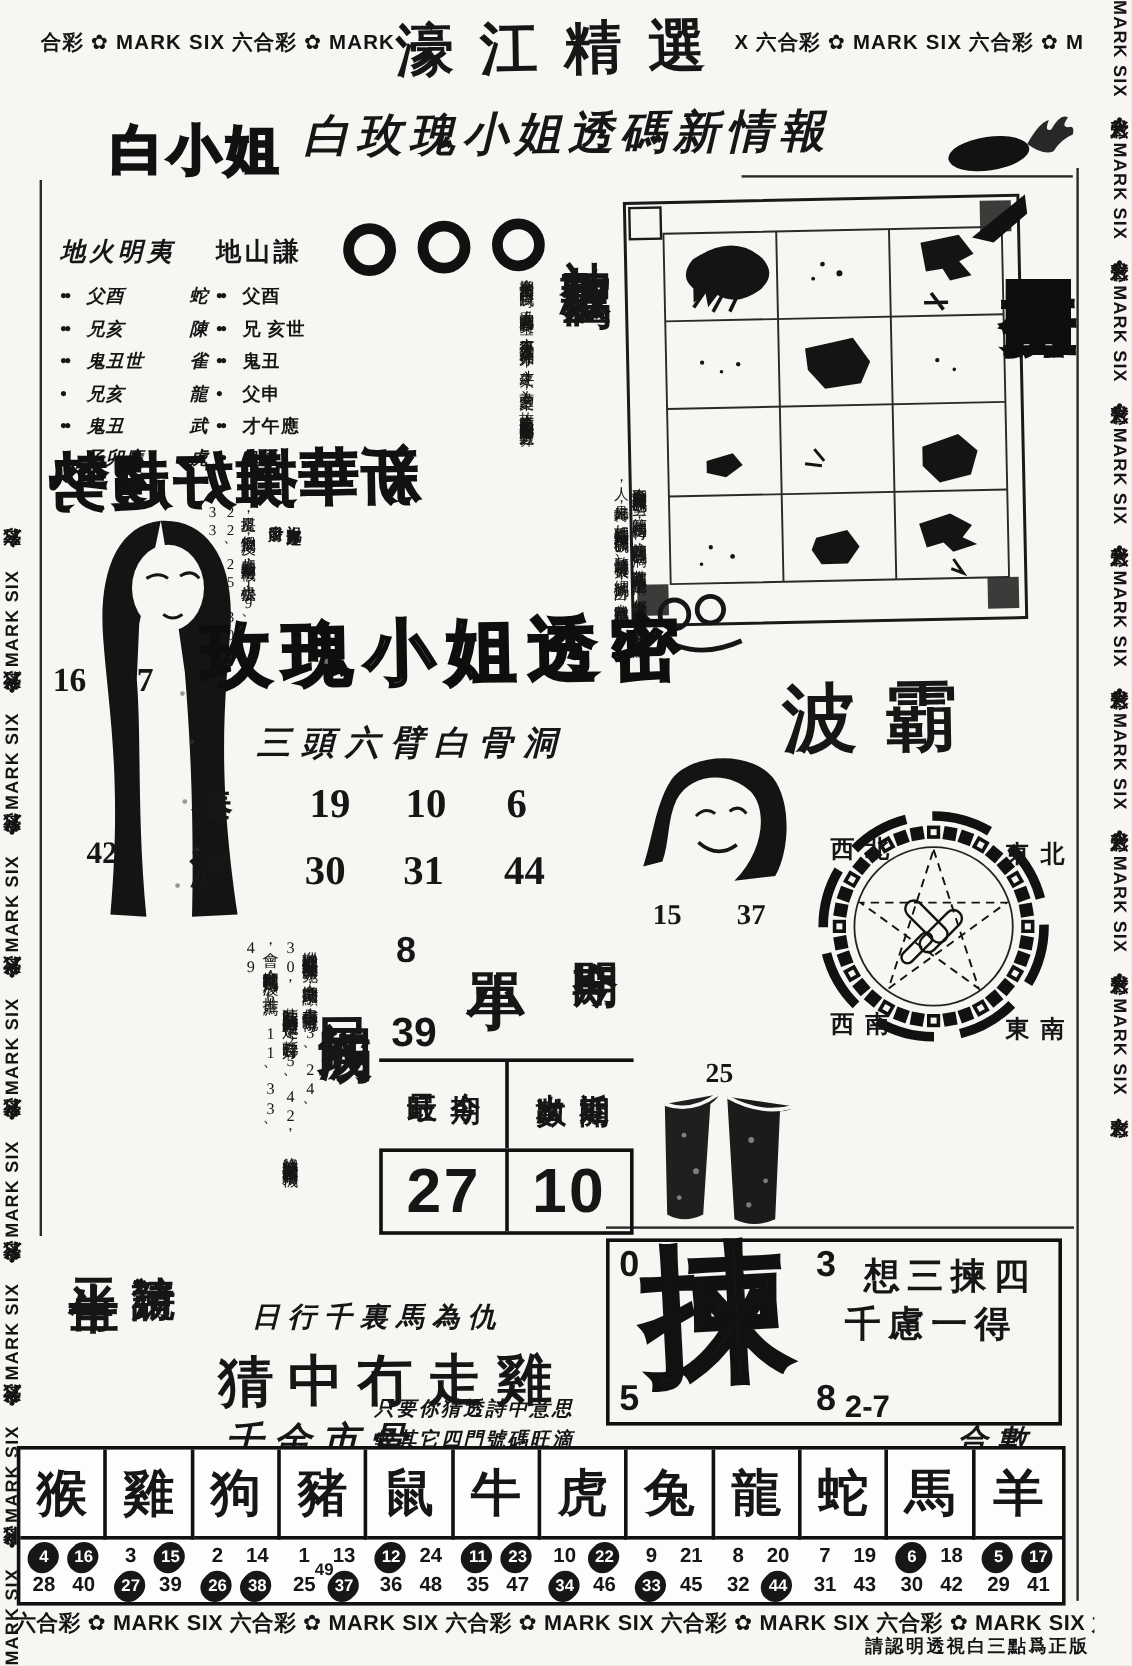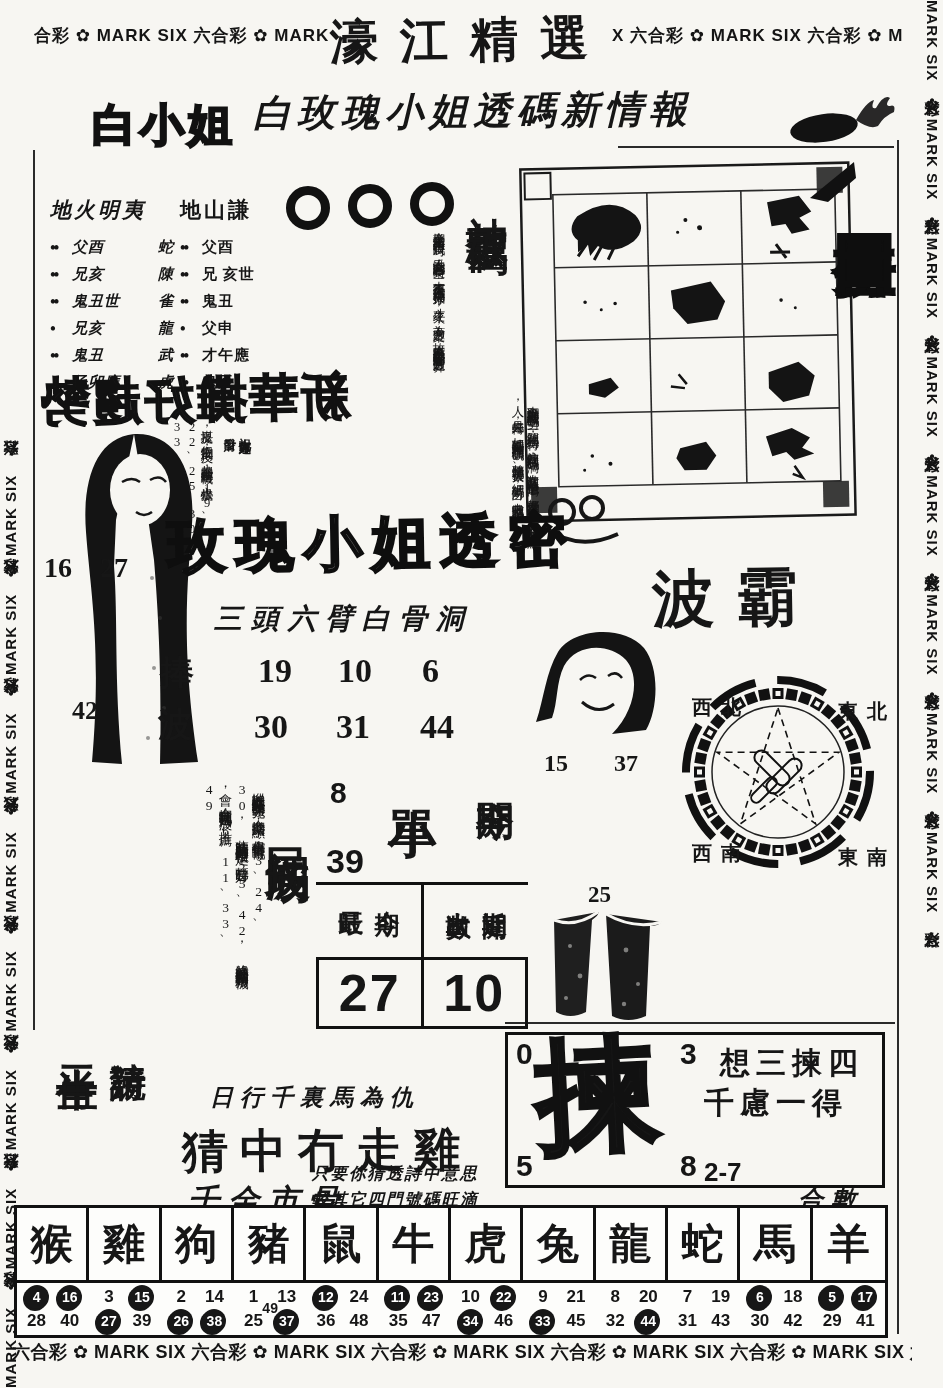--- a/index.html
+++ b/index.html
@@ -76,20 +76,21 @@
 </head>
 <body>
 
 <div id="page">
 
   <div class="abs edge edge-left">MARK SIX 六合彩 ✿ MARK SIX 六合彩 ✿ MARK SIX 六合彩 ✿ MARK SIX 六合彩 ✿ MARK SIX 六合彩 ✿ MARK SIX 六合彩 ✿ MARK SIX 六合彩 ✿ MARK SIX 六合彩</div>
   <div class="abs edge edge-right">MARK SIX 六合彩 ✿ MARK SIX 六合彩 ✿ MARK SIX 六合彩 ✿ MARK SIX 六合彩 ✿ MARK SIX 六合彩 ✿ MARK SIX 六合彩 ✿ MARK SIX 六合彩 ✿ MARK SIX 六合彩</div>
   <div class="abs edge edge-topL">合彩 ✿ MARK SIX 六合彩 ✿ MARK S</div>
   <div class="abs edge edge-topR">X 六合彩 ✿ MARK SIX 六合彩 ✿ MARK S</div>
   <div class="abs edge edge-bottom">六合彩 ✿ MARK SIX 六合彩 ✿ MARK SIX 六合彩 ✿ MARK SIX 六合彩 ✿ MARK SIX 六合彩 ✿ MARK SIX 六合彩 ✿ MARK SIX 彩</div>
+  <div class="abs auth">請認明透視白三點爲正版</div>
 
   <div class="abs rule" style="left:33px;top:150px;width:1.5px;height:880px;"></div>
   <div class="abs rule" style="left:897px;top:140px;width:2px;height:1194px;"></div>
   <div class="abs rule" style="left:618px;top:146px;width:276px;height:2px;"></div>
   <div class="abs rule" style="left:505px;top:1022px;width:390px;height:2px;"></div>
 
   <div class="abs title">濠江精選</div>
   <div class="abs logo">白小姐</div>
   <div class="abs subtitle">白玫瑰小姐透碼新情報</div>
   <svg class="abs" style="left:786px;top:90px;" width="110" height="58">

